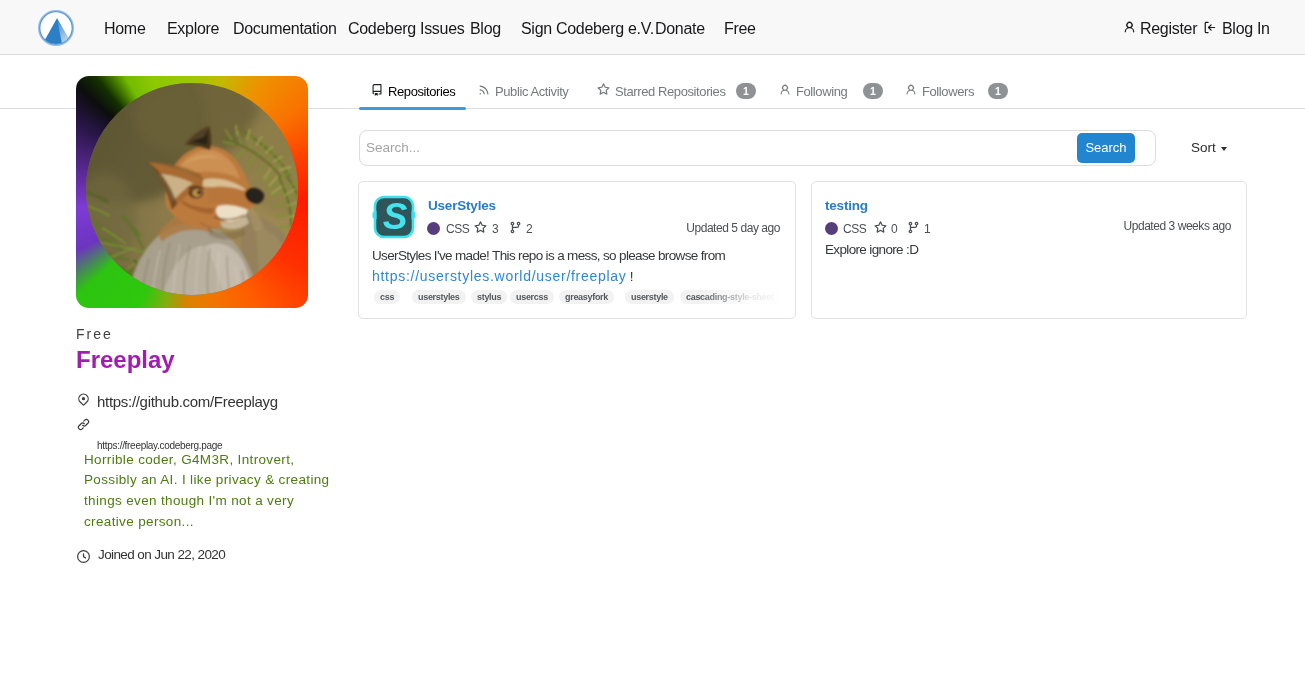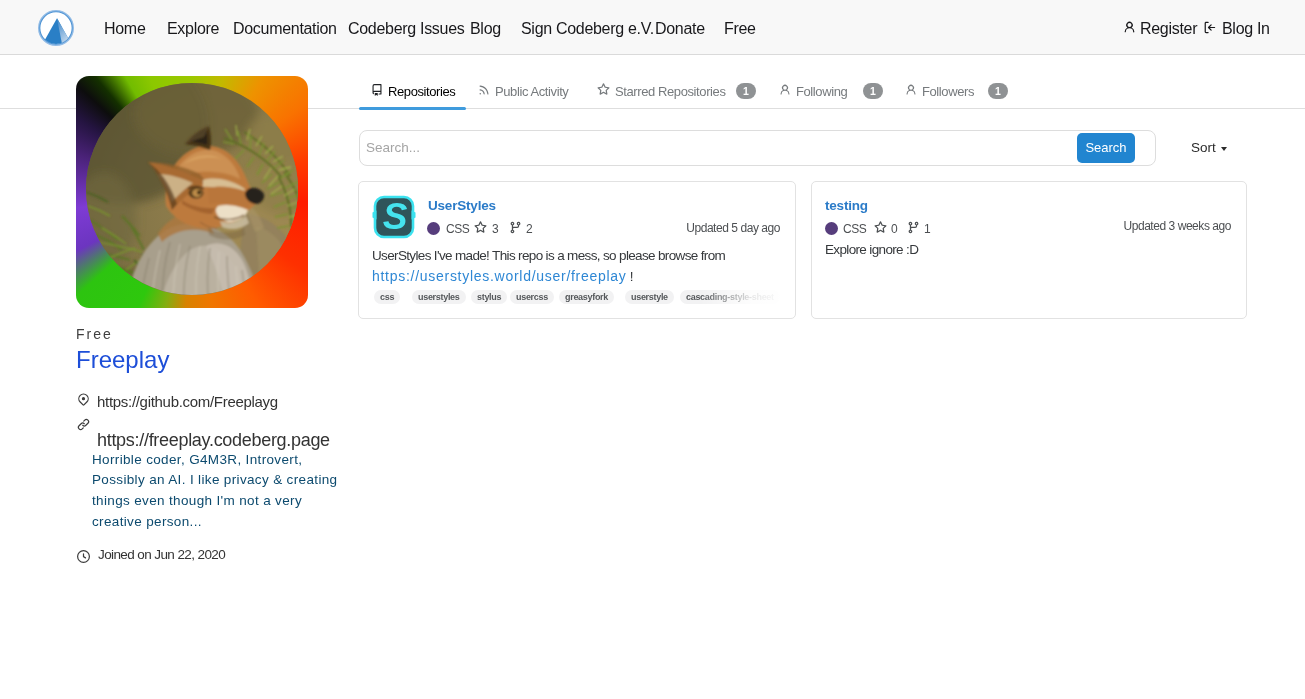--- a/index.html
+++ b/index.html
@@ -264,26 +264,26 @@
       <path d="M132,152 C144,158 158,158 168,152 L169,159 C158,165 144,165 133,159 Z" fill="#6f5c3c" opacity="0.35"></path>
 
       <path d="M138,141 C148,145 160,144 168,139" stroke="#6b4a28" stroke-width="1.5" fill="none" opacity="0.75"></path>
       <path d="M124,146 q8,6 17,7" stroke="#8a5f33" stroke-width="1.3" fill="none" opacity="0.6"></path>
 
       <path d="M176,132 C182,137 186,145 188,152 L179,156 C176,148 173,140 171,136 Z" fill="#a89467" opacity="0.65"></path>
     </g>
   </g>
 </svg>
 <span class="sidetxt" style="left:76px;top:326px;font-size:14px;letter-spacing:2px;color:#3f3f3f">Free</span>
-<span class="sidetxt" style="left:76px;top:346px;font-size:24px;font-weight:normal;color:#1d4ed8">Freeplay</span>
+<span class="sidetxt" style="left:76px;top:346px;font-size:24px;font-weight:bold;color:#a21caf">Freeplay</span>
 <svg class="abs" style="left:77px;top:393px" width="13" height="13" viewBox="0 0 16 16" fill="#3c3c3c">
     <path d="m12.596 11.596-3.535 3.536a1.5 1.5 0 0 1-2.122 0l-3.535-3.536a6.5 6.5 0 1 1 9.192-9.193 6.5 6.5 0 0 1 0 9.193Zm-1.06-8.132v-.001a5 5 0 1 0-7.072 7.072L8 14.07l3.536-3.534a5 5 0 0 0 0-7.072ZM8 9a2 2 0 1 1-.001-3.999A2 2 0 0 1 8 9Z"></path>
   </svg>
 <span class="sidetxt" style="left:97px;top:392.5px;font-size:15px;letter-spacing:-0.3px">https://github.com/Freeplayg</span>
 <svg class="abs" style="left:77px;top:418px" width="13" height="13" viewBox="0 0 16 16" fill="#3c3c3c">
     <path d="m7.775 3.275 1.25-1.25a3.5 3.5 0 1 1 4.95 4.95l-2.5 2.5a3.5 3.5 0 0 1-4.95 0 .751.751 0 0 1 .018-1.042.751.751 0 0 1 1.042-.018 1.998 1.998 0 0 0 2.83 0l2.5-2.5a2.002 2.002 0 0 0-2.83-2.83l-1.25 1.25a.751.751 0 0 1-1.042-.018.751.751 0 0 1-.018-1.042Zm-4.69 9.64a1.998 1.998 0 0 0 2.83 0l1.25-1.25a.751.751 0 0 1 1.042.018.751.751 0 0 1 .018 1.042l-1.25 1.25a3.5 3.5 0 1 1-4.95-4.95l2.5-2.5a3.5 3.5 0 0 1 4.95 0 .751.751 0 0 1-.018 1.042.751.751 0 0 1-1.042.018 1.998 1.998 0 0 0-2.83 0l-2.5 2.5a1.998 1.998 0 0 0 0 2.83Z"></path>
   </svg>
-<span class="sidetxt" style="left:97px;top:430px;font-size:18px;letter-spacing:-0.3px">https://freeplay.codeberg.page</span>
-<div class="sidetxt" style="left:92px;top:449.5px;font-size:13.5px;letter-spacing:0.35px;line-height:20.8px;color:#0c4a6e">Horrible coder, G4M3R, Introvert,<br>Possibly an AI. I like privacy &amp; creating<br>things even though I'm not a very<br>creative person...</div>
+<span class="sidetxt" style="left:97px;top:440px;font-size:10px;letter-spacing:-0.3px">https://freeplay.codeberg.page</span>
+<div class="sidetxt" style="left:84px;top:449.5px;font-size:13.5px;letter-spacing:0.35px;line-height:20.8px;color:#4d7c0f">Horrible coder, G4M3R, Introvert,<br>Possibly an AI. I like privacy &amp; creating<br>things even though I'm not a very<br>creative person...</div>
 <svg class="abs" style="left:77px;top:550px" width="13" height="13" viewBox="0 0 16 16" fill="#3c3c3c">
     <path d="M8 0a8 8 0 1 1 0 16A8 8 0 0 1 8 0ZM1.5 8a6.5 6.5 0 1 0 13 0 6.5 6.5 0 0 0-13 0Zm7.25-3.25a.75.75 0 0 0-1.5 0v3.5c0 .27.144.518.378.651l2.5 1.43a.75.75 0 0 0 .744-1.302L8.75 7.815Z"></path>
   </svg>
 <span class="sidetxt" style="left:98px;top:547px;font-size:13.5px;letter-spacing:-0.6px">Joined on Jun 22, 2020</span>
 
 </body></html>

